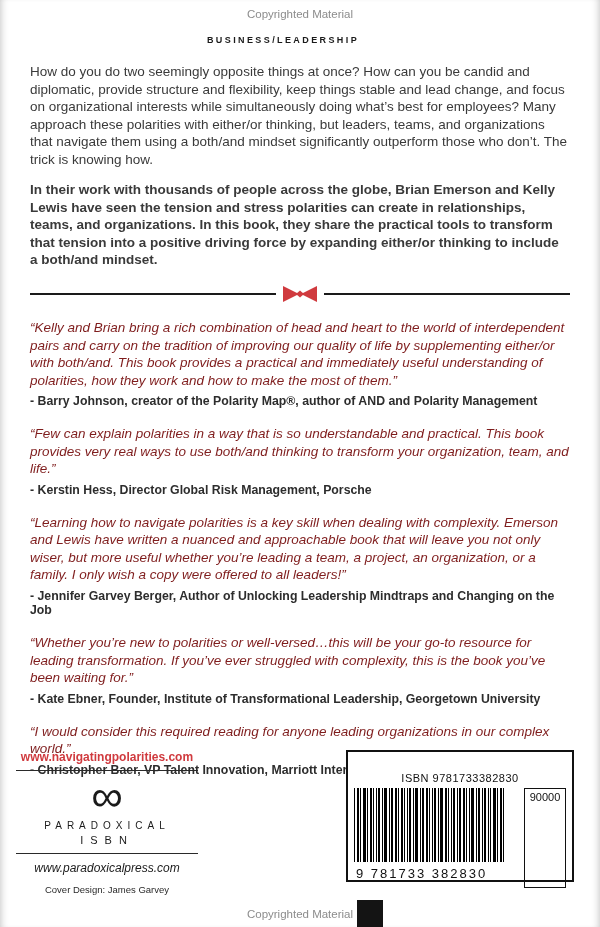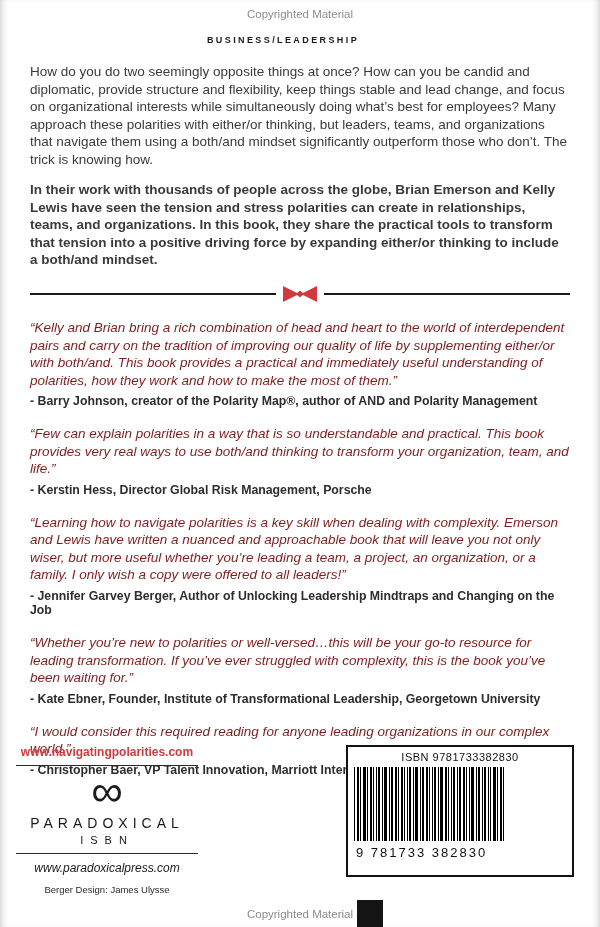--- a/index.html
+++ b/index.html
@@ -89,30 +89,30 @@
     border-top: 1.5px solid #2a2a2a;
     border-bottom: 1.5px solid #2a2a2a;
     padding: 2px 4px 7px;
   }
   .infinity {
     font-size: 44px;
     line-height: 1.05;
     color: #1a1a1a;
     font-weight: normal;
   }
-  .pub1 { font-size: 14px; letter-spacing: 5px; color: #1a1a1a; margin-top: 1px; }
+  .pub1 { font-size: 10px; letter-spacing: 5px; color: #1a1a1a; margin-top: 1px; }
   .pub2 { font-size: 11px; letter-spacing: 7px; color: #1a1a1a; margin-top: 3px; }
   .url2 { font-size: 12px; color: #1a1a1a; margin-top: 7px; font-style: italic; }
   .design { font-size: 9.5px; color: #2a2a2a; margin-top: 9px; }
   .bc {
     width: 228px;
     height: 132px;
     border: 2px solid #111;
     background: #fff;
-    padding: 4px 6px 4px;
+    padding: 20px 6px 4px;
   }
   .bc-isbn { text-align: center; font-size: 11px; letter-spacing: .5px; color: #111; }
   .bc-body { display: flex; margin-top: 4px; height: 100px; }
   .bc-left { flex: 1; overflow: hidden; }
   .bc-bars { height: 74px; display: flex; align-items: stretch; overflow: hidden; }
   .bc-bars i { flex: 0 0 auto; background: #000; height: 100%; }
   .bc-digits { font-size: 13px; letter-spacing: 2px; color: #111; margin-top: 4px; padding-left: 2px; }
   .bc-addon {
     width: 42px;
     border: 1.5px solid #111;
@@ -187,21 +187,21 @@
   <div class="footer">
 
     <div class="f-left">
       <div class="url1">www.navigatingpolarities.com</div>
       <div class="logo-box">
         <div class="infinity">∞</div>
         <div class="pub1">PARADOXICAL</div>
         <div class="pub2">ISBN</div>
       </div>
       <div class="url2">www.paradoxicalpress.com</div>
-      <div class="design">Berger Design: James Ulysse</div>
+      <div class="design">Cover Design: James Garvey</div>
     </div>
 
     <div class="bc">
       <div class="bc-isbn">ISBN 9781733382830</div>
       <div class="bc-body">
         <div class="bc-left">
           <div class="bc-bars">
               <i style="width: 1px; margin-right: 2px;"></i>
               <i style="width: 2px; margin-right: 1px;"></i>
               <i style="width: 1px; margin-right: 2px;"></i>
@@ -247,20 +247,23 @@
               <i style="width: 2px; margin-right: 2px;"></i>
               <i style="width: 1px; margin-right: 1px;"></i>
               <i style="width: 1px; margin-right: 2px;"></i>
               <i style="width: 3px; margin-right: 1px;"></i>
               <i style="width: 1px; margin-right: 2px;"></i>
               <i style="width: 2px; margin-right: 1px;"></i>
               <i style="width: 1px; margin-right: 2px;"></i>
             </div>
           <div class="bc-digits">9 781733 382830</div>
         </div>
+        <div class="bc-addon">
+          <span>90000</span>
+        </div>
       </div>
     </div>
 
   </div>
 
   <div class="copy-bottom">Copyrighted Material</div>
 
   <div class="artifact"></div>
 
 </div>

